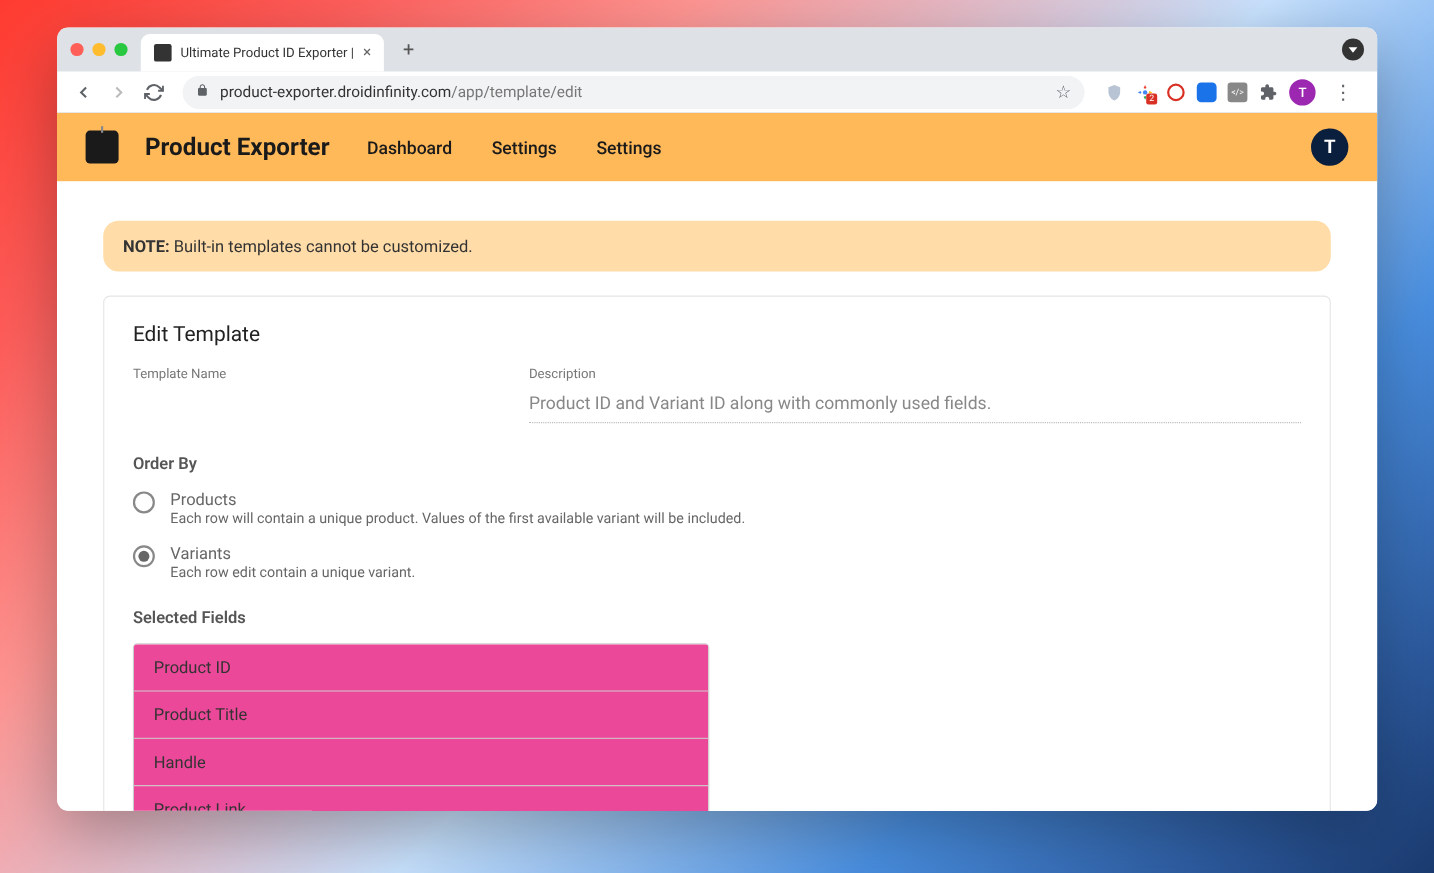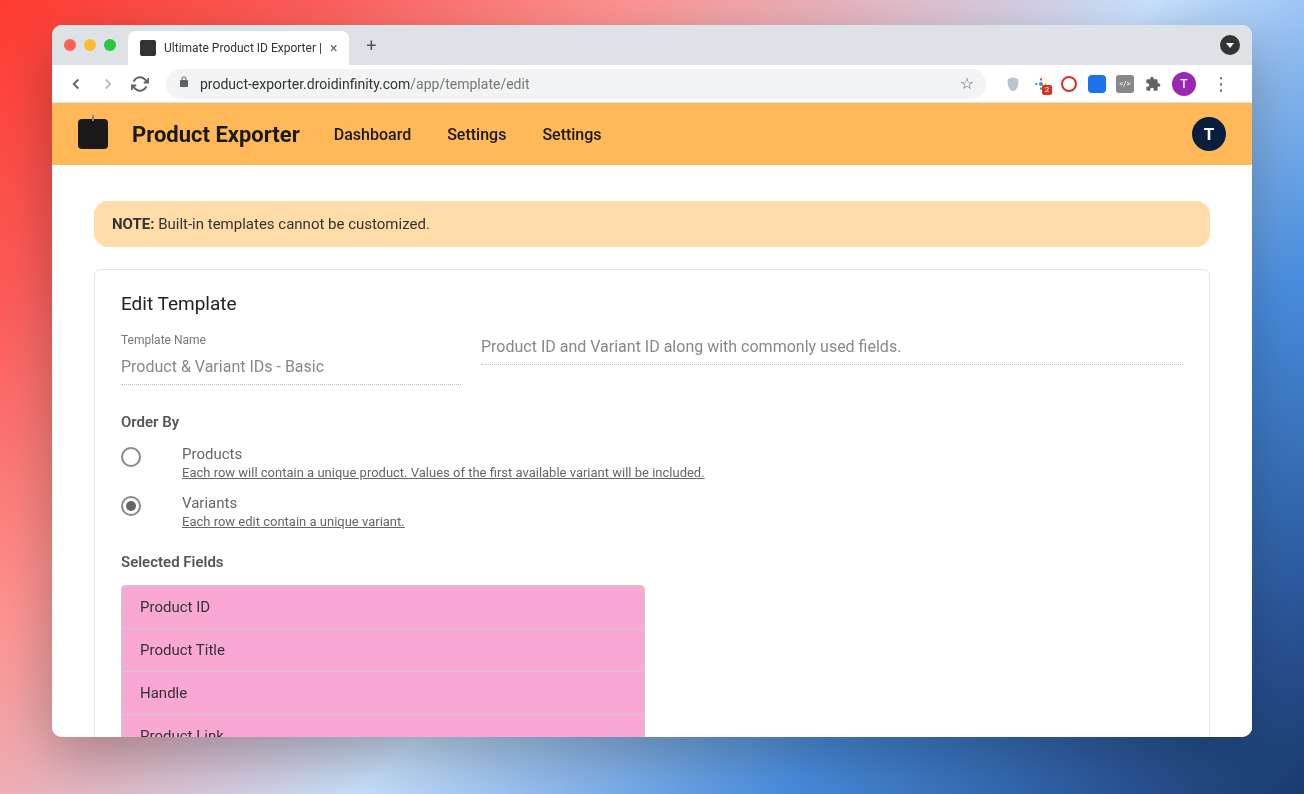--- a/index.html
+++ b/index.html
@@ -346,40 +346,38 @@
     }
     .radio-circle.selected::before {
       content: "";
       width: 10px;
       height: 10px;
       background: #666;
       border-radius: 50%;
     }
     .radio-text {
       flex: 1;
-      margin-left: 27px;
     }
     .radio-title {
       font-size: 15px;
       color: #666;
       margin-bottom: 2px;
     }
     .radio-desc {
       font-size: 13px;
       color: #666;
-      text-decoration: underline;
     }
     .fields-list {
       width: 524px;
       border: 1px solid #ccc;
       border-radius: 4px;
       overflow: hidden;
     }
     .field-item {
-      background: #f9a8d4;
+      background: #ec4899;
       padding: 12px 18px;
       font-size: 15px;
       color: #333;
       border-bottom: 1px solid #ccc;
       cursor: grab;
     }
     .field-item:last-child { border-bottom: none; }
   </style>
 </head>
 <body>
@@ -481,23 +479,23 @@
       <div class="note-banner">
         <span class="note-label">NOTE:</span><span> Built-in templates cannot be customized.</span>
       </div>
 
       <div class="card">
         <div class="card-title">Edit Template</div>
 
         <div class="field-row">
           <div class="field narrow">
             <div class="field-label">Template Name</div>
-            <input class="field-input" readonly="" value="Product &amp; Variant IDs - Basic" style="">
           </div>
           <div class="field">
+            <div class="field-label">Description</div>
             <input class="field-input" readonly="" value="Product ID and Variant ID along with commonly used fields." style="">
           </div>
         </div>
 
         <div class="section-label">Order By</div>
         <div class="radio-group">
           <div class="radio-option">
             <div class="radio-circle"></div>
             <div class="radio-text">
               <div class="radio-title">Products</div>

